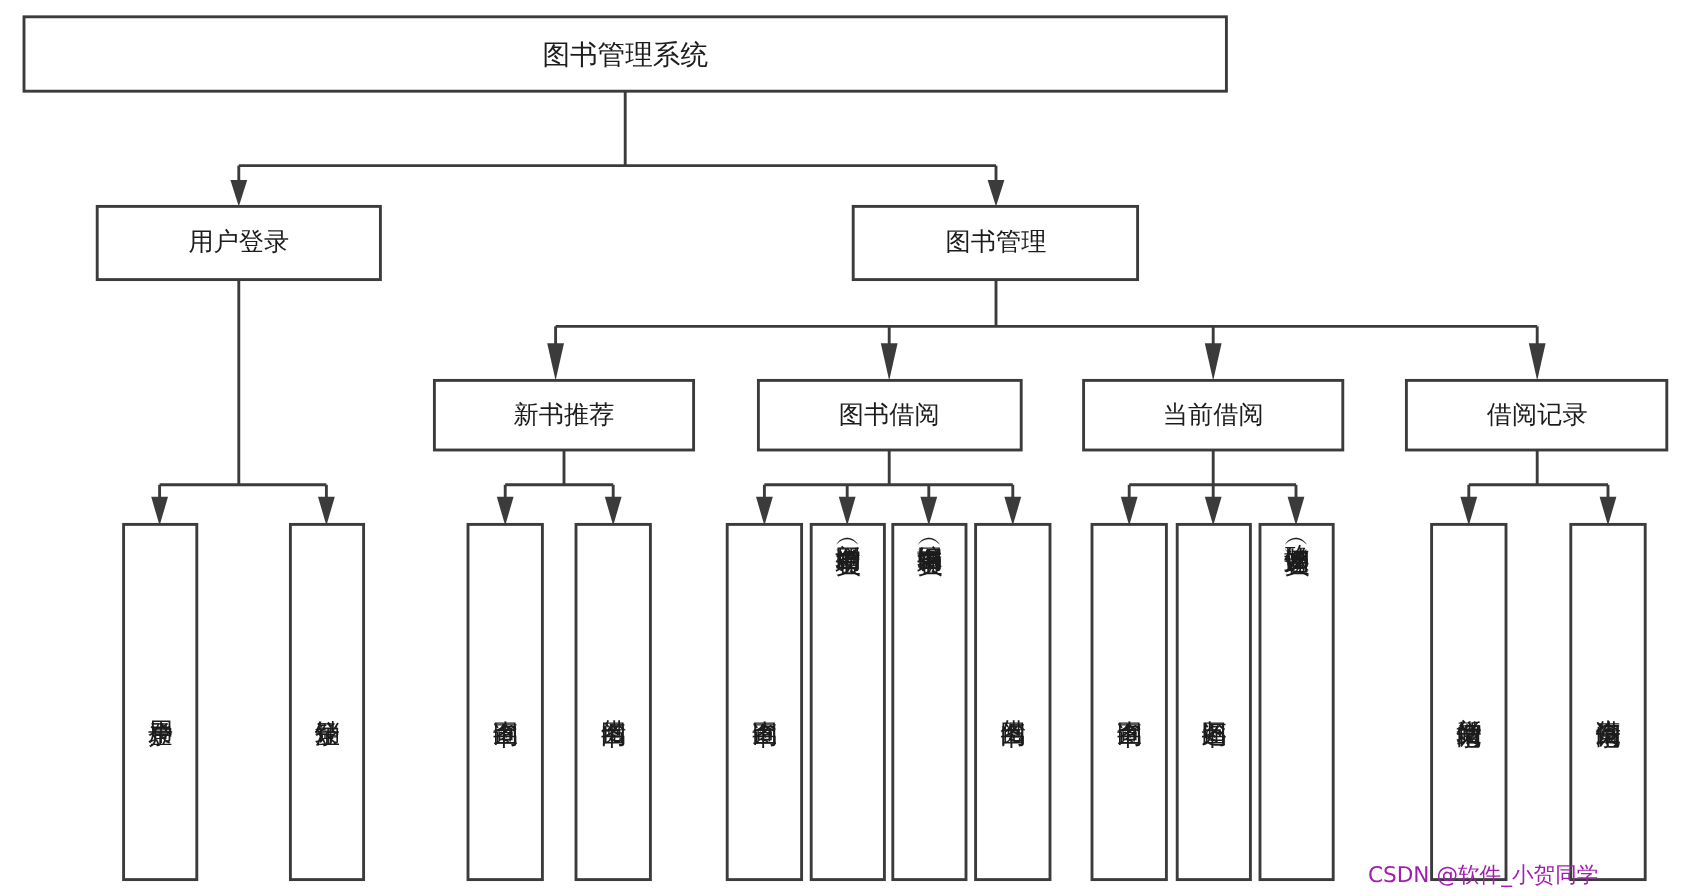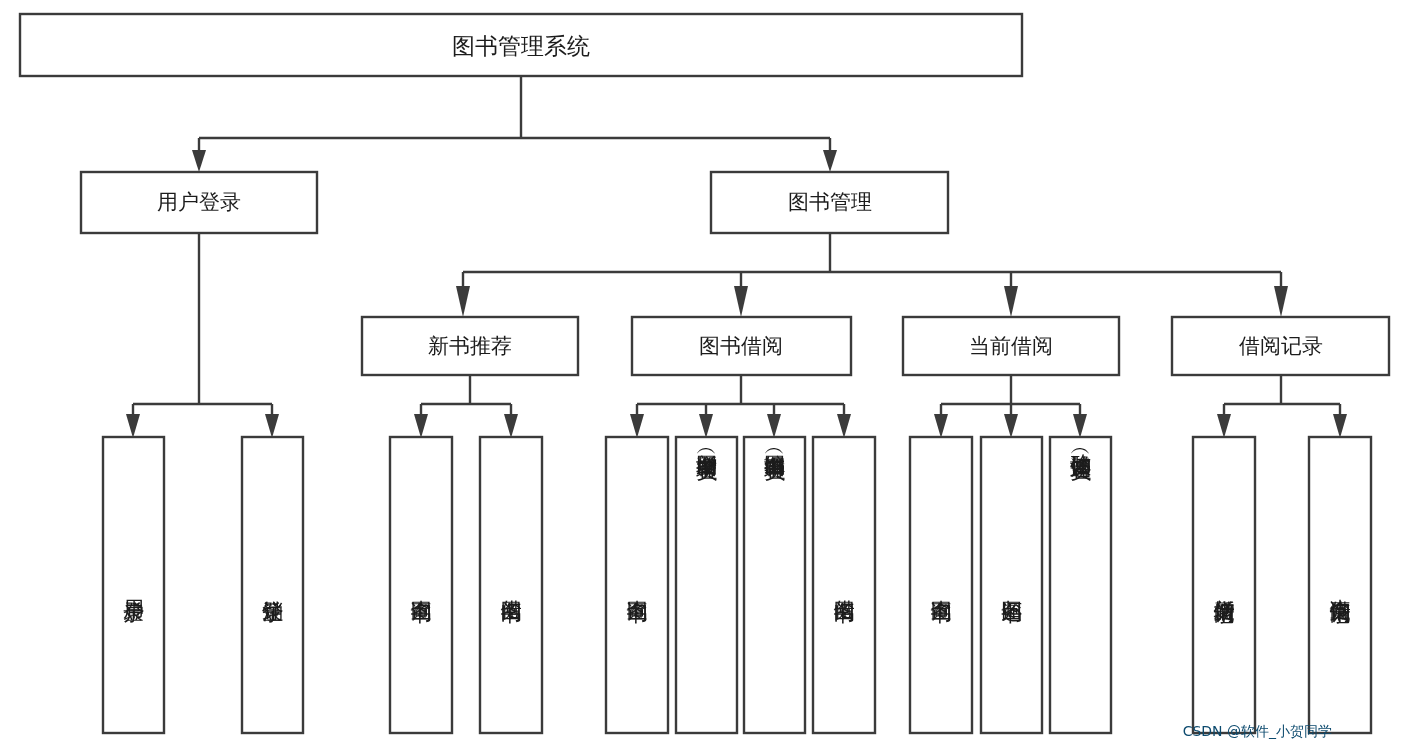--- a/index.html
+++ b/index.html
@@ -70,22 +70,22 @@
     writing-mode: vertical-rl;
     text-orientation: upright;
     white-space: nowrap;
     letter-spacing: 1px;
   }
   .watermark {
     position: absolute;
     right: 8px;
     bottom: 6px;
     font-family: "DejaVu Sans", "Liberation Sans", sans-serif;
-    font-size: 14px;
-    color: #0c4a6e;
+    font-size: 18px;
+    color: #a21caf;
     white-space: nowrap;
     user-select: none;
   }
 </style>
 </head>
 <body>
 
 <div id="canvas">
 
   <svg class="diagram" viewBox="0 0 1405 747">

